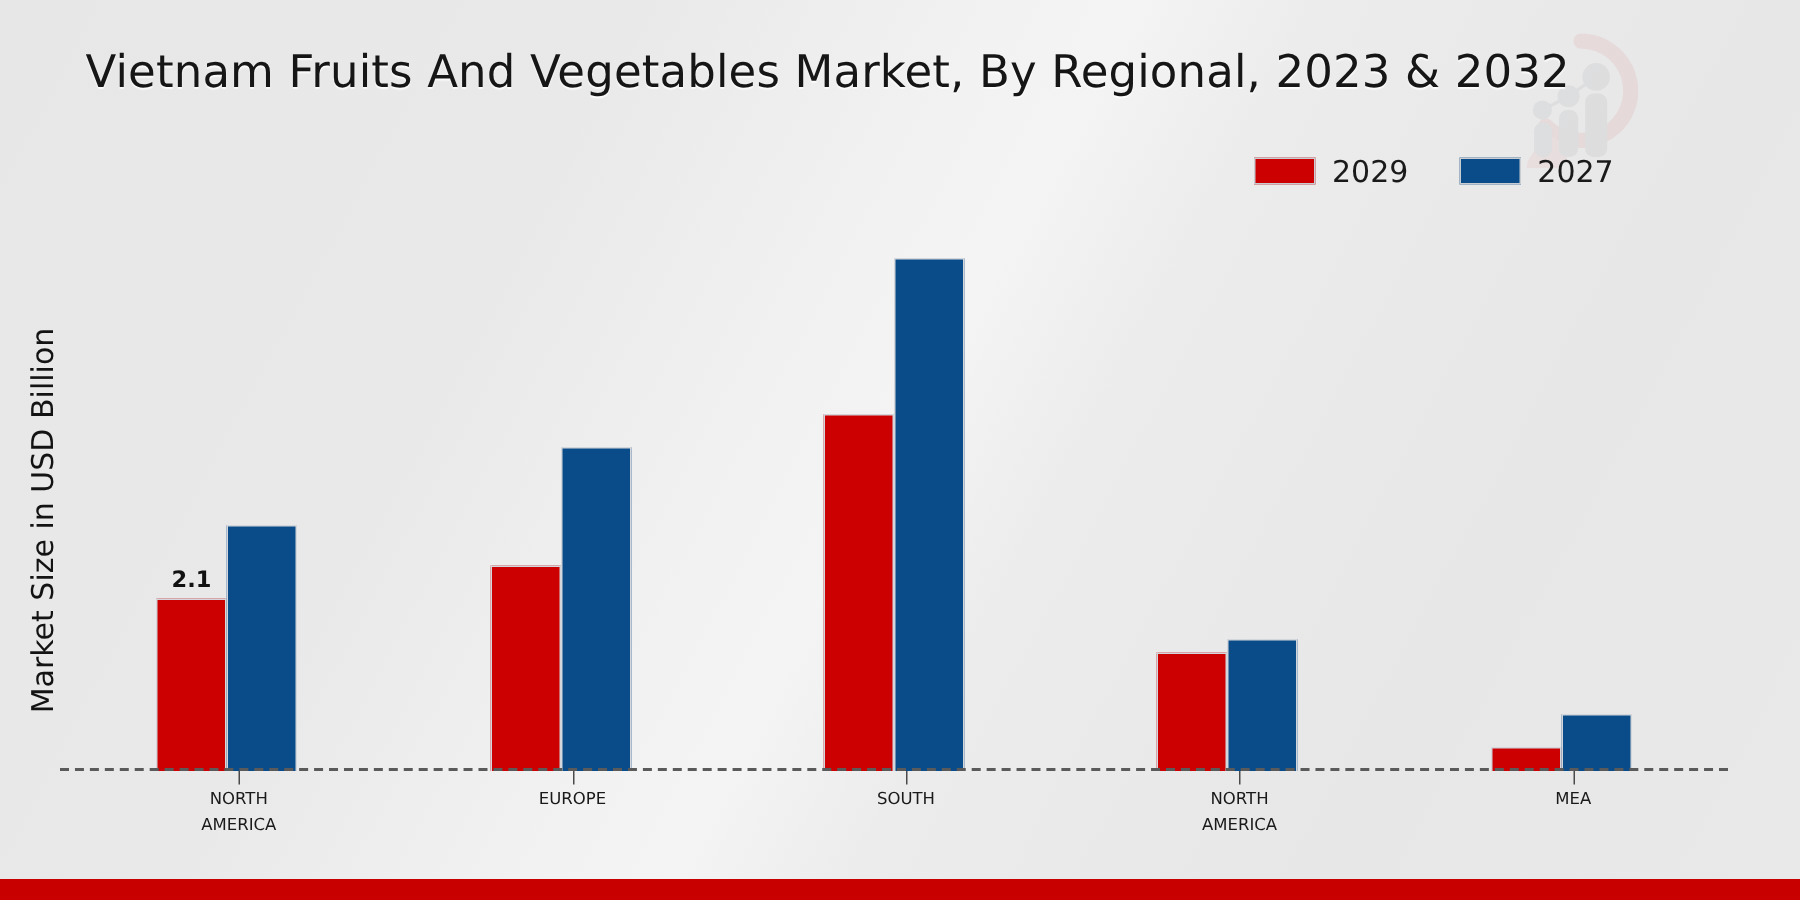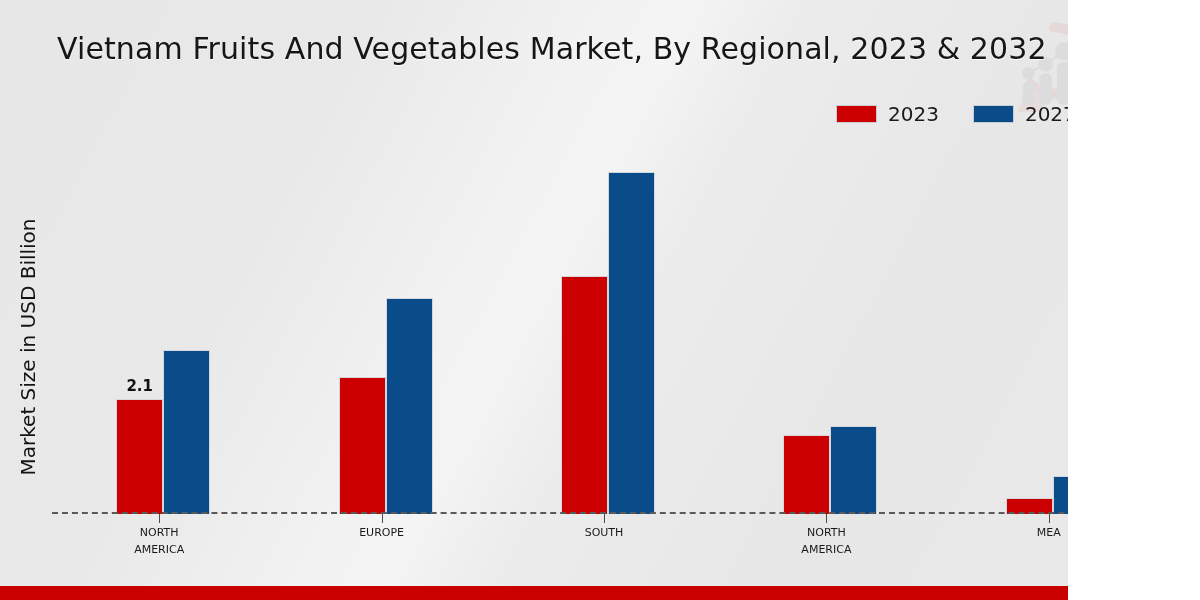--- a/index.html
+++ b/index.html
@@ -8,21 +8,21 @@
   }
   body {
     width: 1200px;
     height: 600px;
     overflow: hidden;
     font-family: "DejaVu Sans", sans-serif;
   }
 
   #chart-root {
     position: relative;
-    width: 1068px;
+    width: 1200px;
     height: 600px;
     background:
       linear-gradient(118deg,
         #e7e7e7 0%,
         #e9e9e9 28%,
         #f2f2f2 44%,
         #f4f4f4 50%,
         #ececec 58%,
         #e7e7e7 78%,
         #e9e9e9 100%);
@@ -87,21 +87,21 @@
     transform-origin: center center;
     text-align: center;
     font-size: 20px;
     color: #131313;
     white-space: nowrap;
   }
 
   
   #plot-area {
     position: absolute;
-    left: 52px;
+    left: 40px;
     top: 120px;
     width: 1112px;
     height: 394px;
   }
 
   
   #axis-baseline {
     position: absolute;
     left: 0px;
     bottom: 0px;
@@ -194,21 +194,21 @@
       <rect x="16" y="67" width="13" height="25" rx="6" fill="#c4c6ca"></rect>
       <path d="M22 58 L41 48 L61 34" fill="none" stroke="#c4c6ca" stroke-width="2.4"></path>
     </svg>
   </div>
 
   <div id="chart-title">Vietnam Fruits And Vegetables Market, By Regional, 2023 &amp; 2032</div>
 
   <div id="legend">
     <div class="legend-item">
       <span class="legend-swatch" style="background:#cc0000"></span>
-      <span class="legend-label">2023</span>
+      <span class="legend-label">2029</span>
     </div>
     <div class="legend-item">
       <span class="legend-swatch" style="background:#0a4c8a"></span>
       <span class="legend-label">2027</span>
     </div>
   </div>
 
   <div id="y-axis-title">Market Size in USD Billion</div>
 
   <div id="plot-area">

